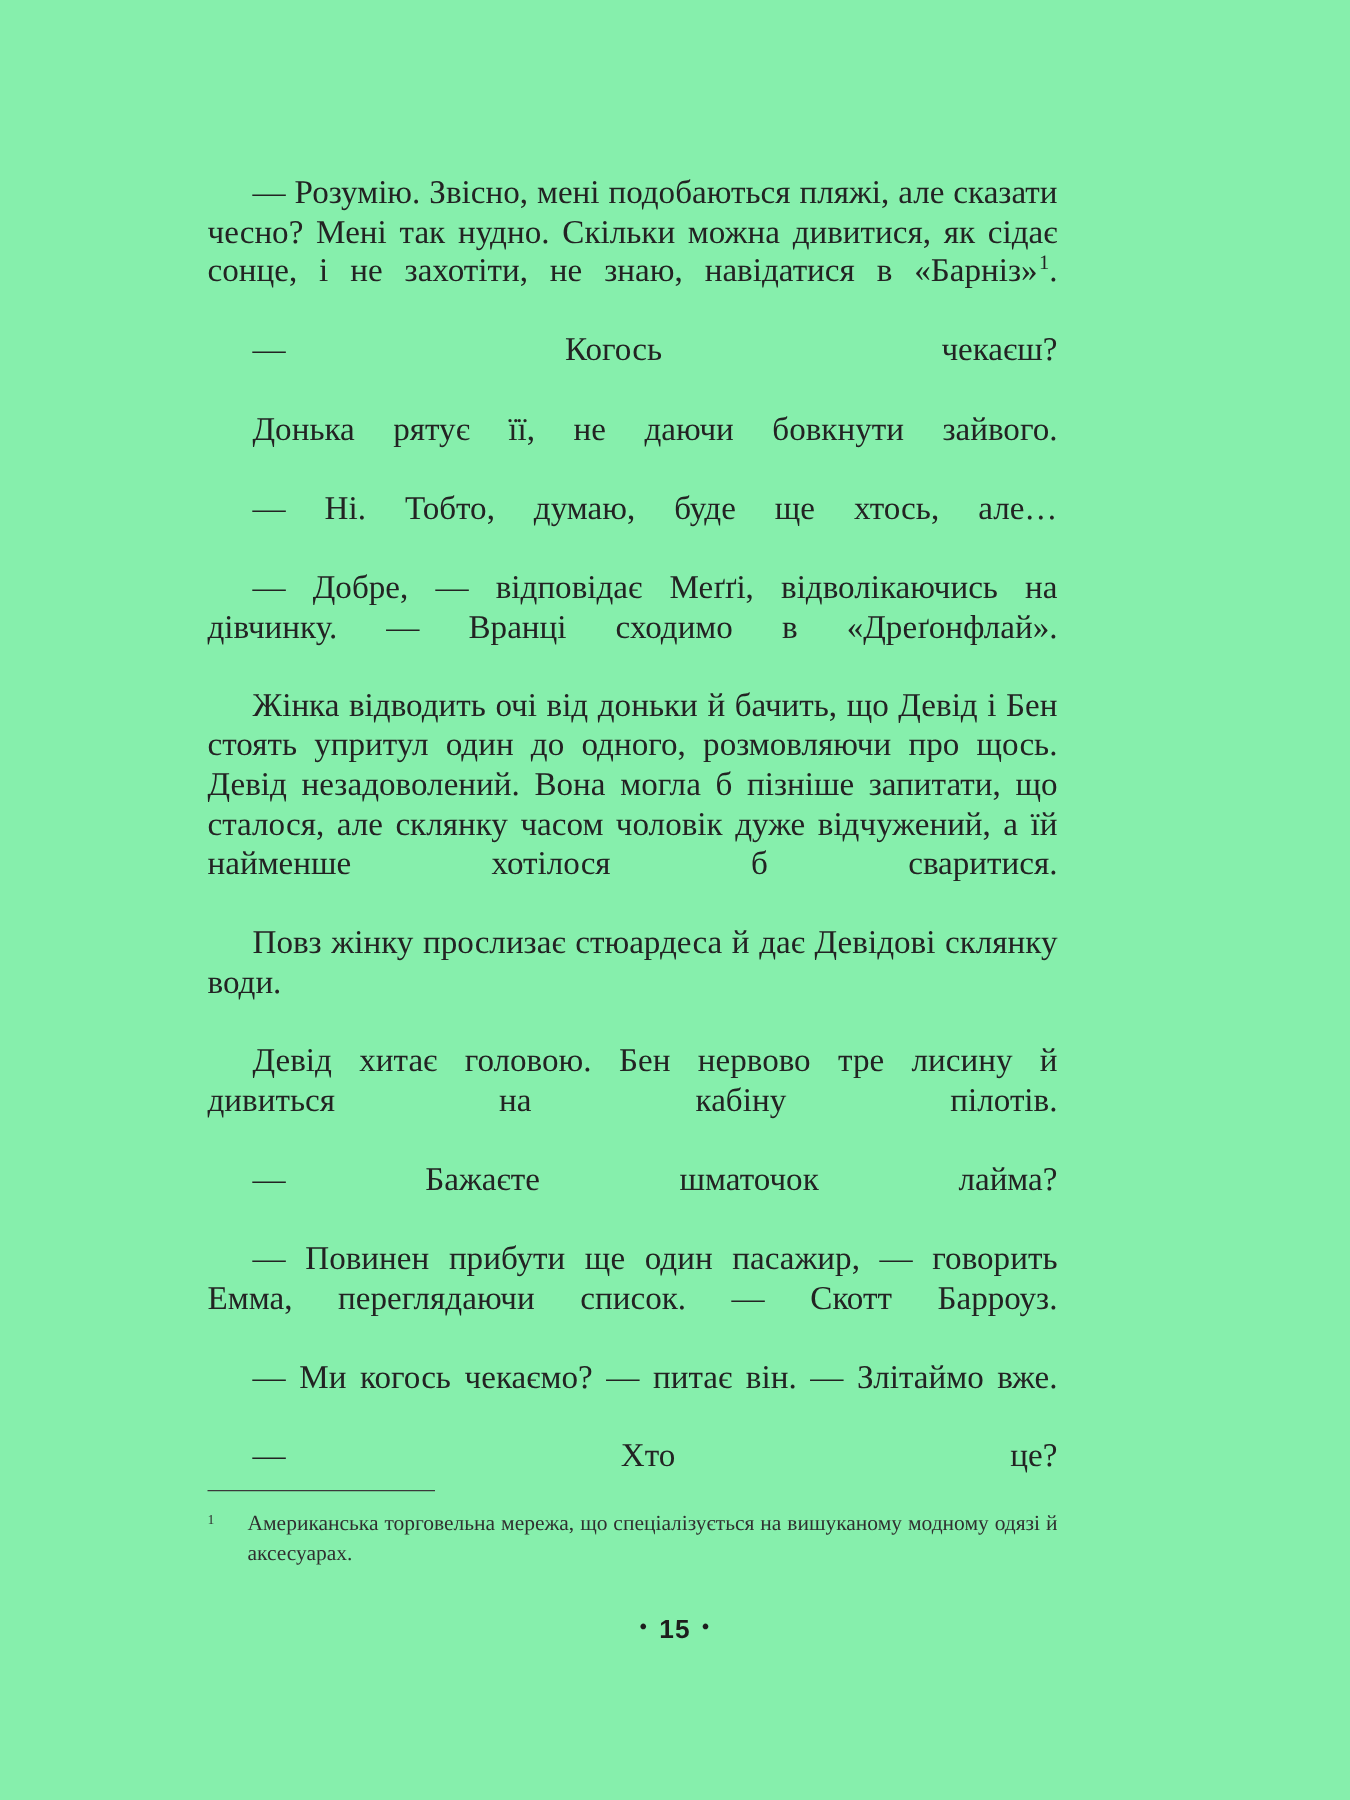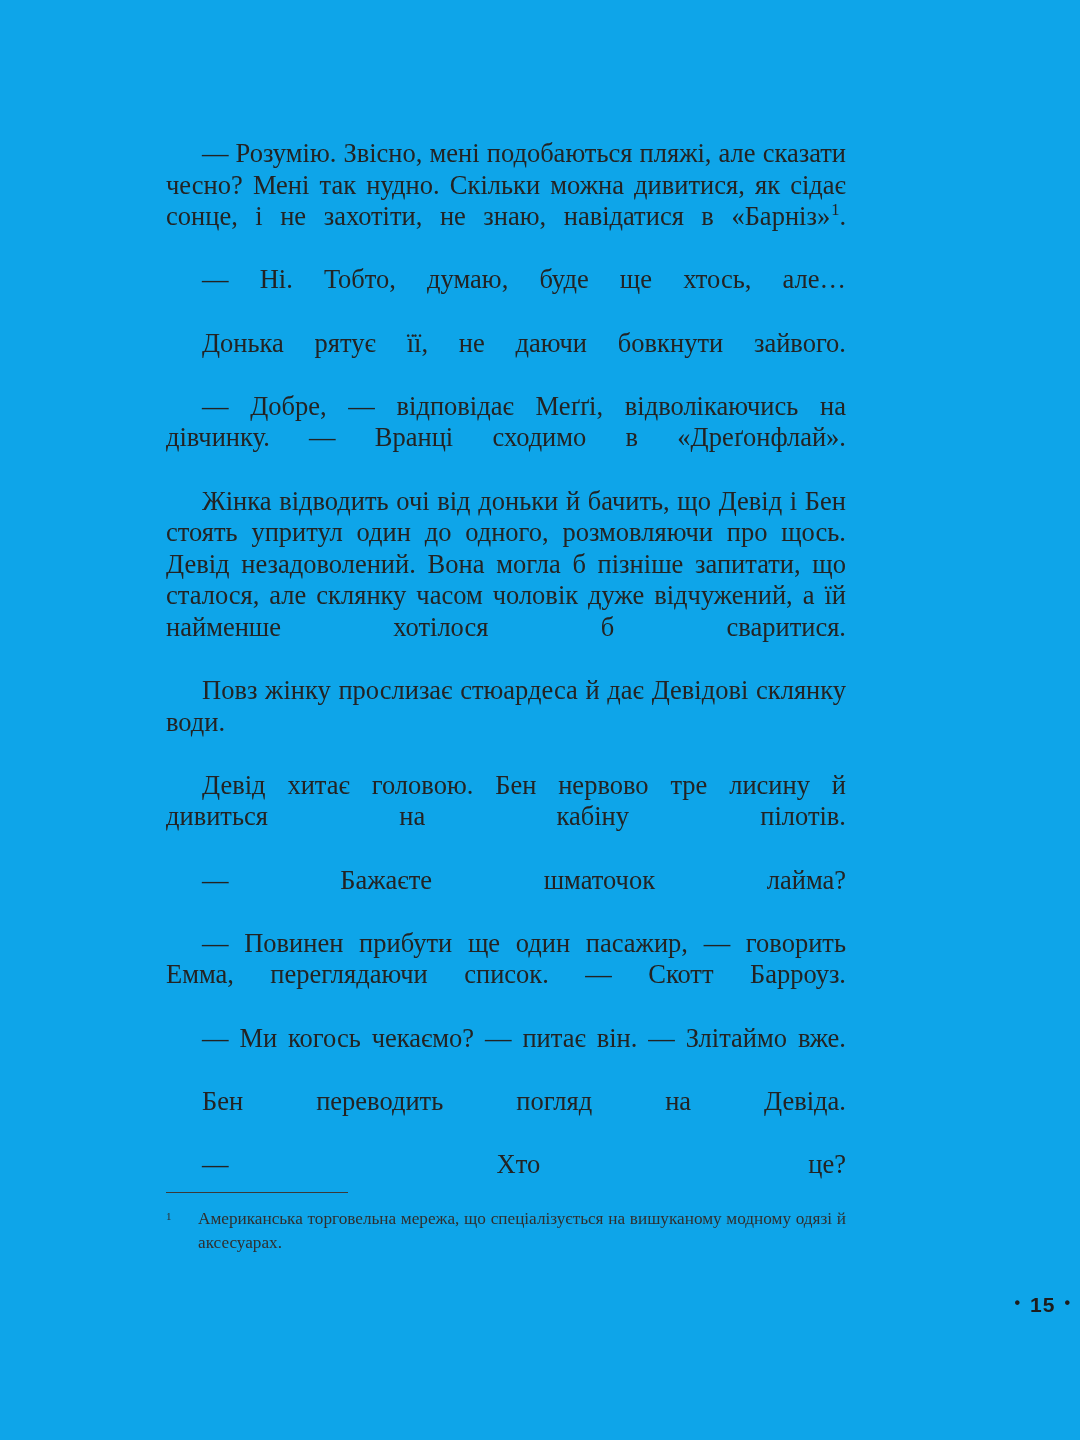--- a/index.html
+++ b/index.html
@@ -6,21 +6,21 @@
   html, body {
     margin: 0;
     padding: 0;
     background: #ffffff;
   }
 
   .page {
     position: relative;
     width: 1080px;
     height: 1440px;
-    background: #0ea5e9;
+    background: #86efac;
     overflow: hidden;
     box-sizing: border-box;
   }
 
   
   .textblock {
     position: absolute;
     left: 166px;
     top: 138px;
     width: 680px;
@@ -95,21 +95,21 @@
     line-height: 18px;
     color: #2f2f2f;
   }
 
   
   .folio {
     position: absolute;
     left: 0;
     top: 1292px;
     width: 1080px;
-    text-align: right;
+    text-align: center;
     font-family: "Liberation Sans", "DejaVu Sans", sans-serif;
     font-size: 21px;
     font-weight: bold;
     letter-spacing: 1px;
     color: #1d1d1d;
   }
 
   .folio .dot {
     display: inline-block;
     font-size: 16px;
@@ -126,30 +126,30 @@
 </style>
 </head>
 <body>
 
 <div class="page">
 
   <div class="textblock">
 
     <p class="para"><span>— Розумію. Звісно, мені подобаються пляжі, але сказати чесно? Мені так нудно. Скільки можна дивитися, як сідає сонце, і не захотіти, не знаю, навідатися в «Барніз»</span><span class="fn-ref">1</span><span>.</span></p>
 
+    <p class="para">— Когось чекаєш?</p>
+    <p class="para">Донька рятує її, не даючи бовкнути зайвого.</p>
     <p class="para">— Ні. Тобто, думаю, буде ще хтось, але…</p>
-    <p class="para">Донька рятує її, не даючи бовкнути зайвого.</p>
     <p class="para">— Добре, — відповідає Меґґі, відволікаючись на дівчинку. — Вранці сходимо в «Дреґонфлай».</p>
     <p class="para">Жінка відводить очі від доньки й бачить, що Девід і Бен стоять упритул один до одного, розмовляючи про щось. Девід незадоволений. Вона могла б пізніше запитати, що сталося, але склянку часом чоловік дуже відчужений, а їй найменше хотілося б сваритися.</p>
     <p class="para">Повз жінку прослизає стюардеса й дає Девідові склянку води.</p>
     <p class="para">Девід хитає головою. Бен нервово тре лисину й дивиться на кабіну пілотів.</p>
     <p class="para">— Бажаєте шматочок лайма?</p>
     <p class="para">— Повинен прибути ще один пасажир, — говорить Емма, переглядаючи список. — Скотт Барроуз.</p>
     <p class="para">— Ми когось чекаємо? — питає він. — Злітаймо вже.</p>
-    <p class="para">Бен переводить погляд на Девіда.</p>
     <p class="para">— Хто це?</p>
 
   </div>
 
   <div class="footnote-area">
     <div class="footnote-rule"></div>
     <p class="footnote">
       <span class="footnote-marker">1</span><span>Американська торговельна мережа, що спеціалізується на вишуканому модному одязі й аксесуарах.</span>
     </p>
   </div>

